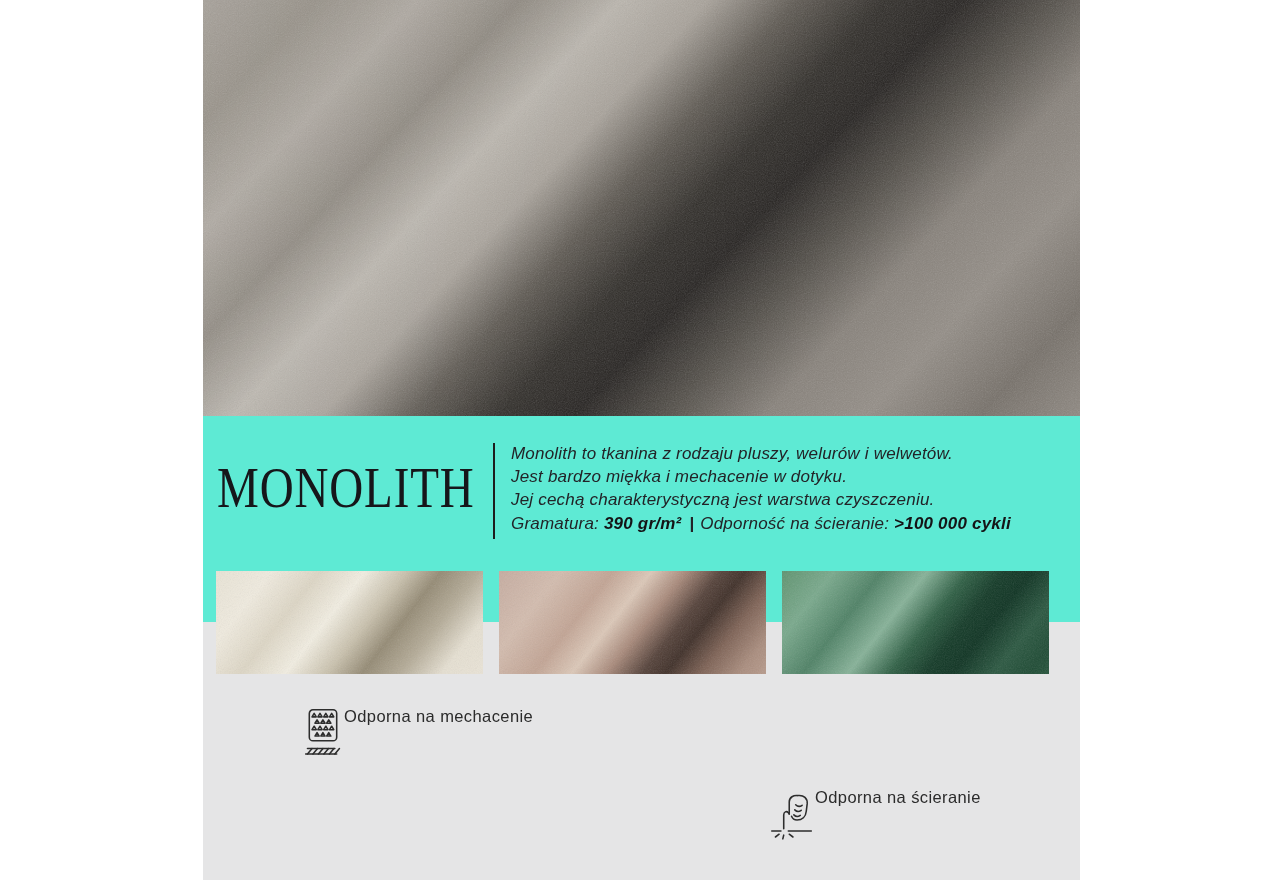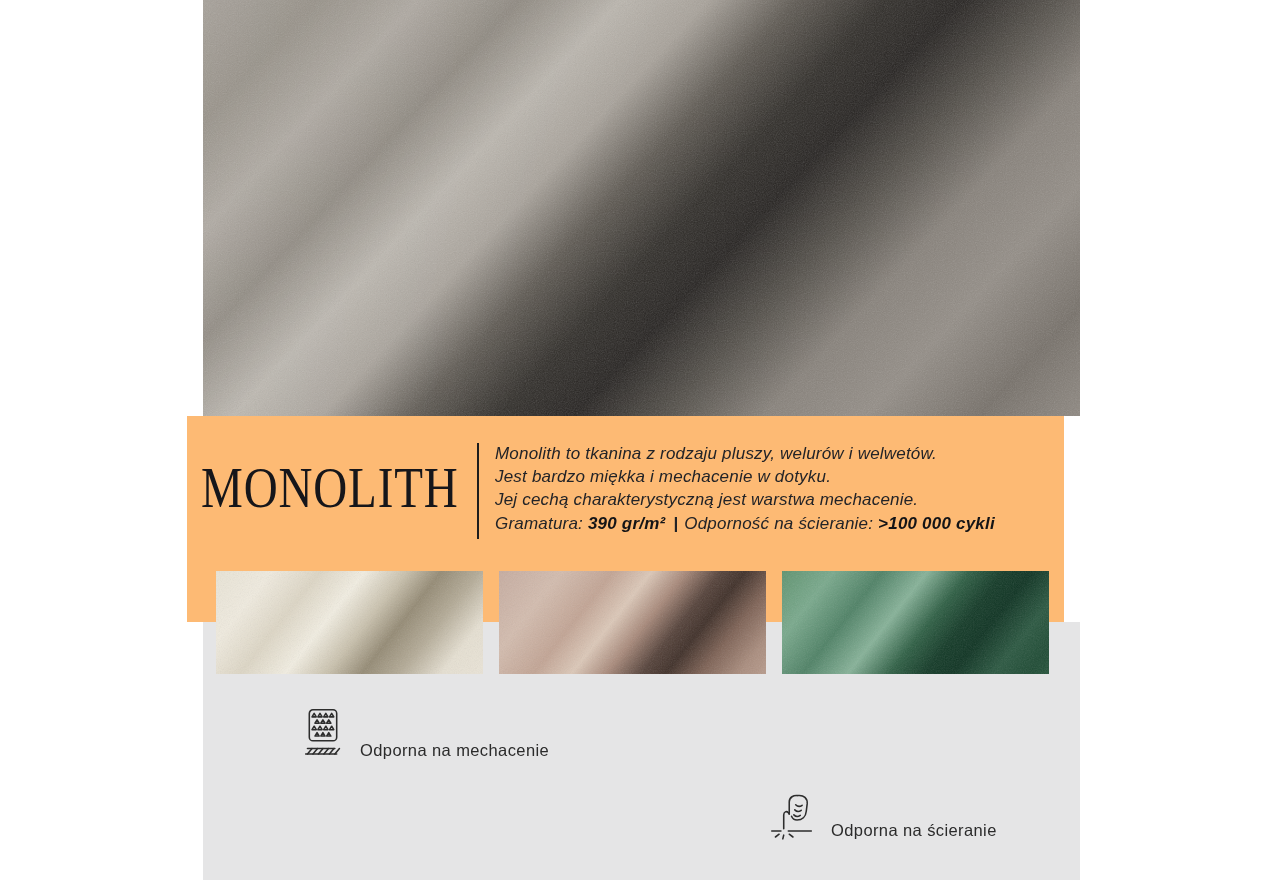--- a/index.html
+++ b/index.html
@@ -14,22 +14,22 @@
       linear-gradient(115deg, rgba(255,255,255,0.10), rgba(255,255,255,0) 45%),
       linear-gradient(133deg,
         #9d978f 0%, #8f897f 9%, #aaa49c 17%, #8b857c 25%,
         #bab5ad 33%, #a8a29a 40%, #5e5952 47%, #302d29 54%,
         #252220 60%, #514d47 67%, #87817a 75%, #938d86 83%,
         #767069 92%, #8e8881 100%);
   }
   .grain { position:absolute; inset:0; width:100%; height:100%; opacity:.22; pointer-events:none; }
 
   
-  .info-band { position:absolute; left:187px; top:416px; width:877px; height:206px;
-               background:#fdba74; }
+  .info-band { position:absolute; left:203px; top:416px; width:877px; height:206px;
+               background:#5eead4; }
   .title { position:absolute; left:14px; top:40px; font-family:"Liberation Serif", serif;
            font-size:56px; font-weight:400; color:#16161a; letter-spacing:1px;
            transform:scaleX(0.84); transform-origin:left top; white-space:nowrap; }
   .divider { position:absolute; left:290px; top:27px; width:2px; height:96px; background:#1d1d1d; }
   .desc { position:absolute; left:308px; top:26px; width:562px; font-size:17px;
           line-height:23.2px; color:#222327; letter-spacing:0.2px;font-style:italic; }
   .desc .line { white-space:nowrap; }
   .specs { white-space:nowrap; }
   .specs .b { font-weight:700; color:#141416; }
   .specs .sep { font-weight:700; margin:0 6px 0 8px; }
@@ -44,21 +44,21 @@
   .swatch.rose { background:linear-gradient(128deg,
       #c6aca0 0%, #d3bcae 18%, #c2a494 33%, #dcc8b8 44%, #a8897a 54%,
       #55423a 64%, #3f2f28 71%, #7d6154 81%, #a98c7d 92%, #b79a8b 100%); }
   .swatch.green { background:linear-gradient(128deg,
       #5e936f 0%, #79a98c 15%, #4e8165 29%, #86b298 42%, #2e5f44 54%,
       #133a27 64%, #0e3322 72%, #2a5740 84%, #1d4a33 94%, #235239 100%); }
 
   
   .gray-band { position:absolute; left:203px; top:622px; width:877px; height:258px;
                background:#e5e5e6; }
-  .feature { position:absolute; display:flex; align-items:flex-end; gap:16px; }
+  .feature { position:absolute; display:flex; align-items:flex-start; }
   .feature .label { font-size:16.5px; color:#2b2b2b; letter-spacing:0.4px; white-space:nowrap; }
   .f1 { left:99px;  top:85px;  }
   .f2 { left:566px; top:82px;  }
   .f3 { left:96px;  top:168px; }
   .f4 { left:566px; top:166px; }
   .icon-svg { display:block; }
   .icon-svg path, .icon-svg rect, .icon-svg line, .icon-svg circle {
     stroke:#2d2d2d; stroke-width:1.7; fill:none; stroke-linecap:round; stroke-linejoin:round; }
   .icon-svg .fill { fill:#2d2d2d; stroke:none; }
 </style>
@@ -81,21 +81,21 @@
         <rect width="100%" height="100%" filter="url(#grainF)"></rect>
       </svg>
   </div>
 
   <div class="info-band">
     <div class="title">MONOLITH</div>
     <div class="divider"></div>
     <div class="desc">
       <div class="line">Monolith to tkanina z rodzaju pluszy, welurów i welwetów.</div>
       <div class="line">Jest bardzo miękka i mechacenie w dotyku.</div>
-      <div class="line">Jej cechą charakterystyczną jest warstwa mechacenie.</div>
+      <div class="line">Jej cechą charakterystyczną jest warstwa czyszczeniu.</div>
       <div class="line specs"><span>Gramatura:</span>&nbsp;<span class="b">390 gr/m²</span><span class="sep">|</span><span>Odporność na ścieranie:</span>&nbsp;<span class="b">&gt;100 000 cykli</span></div>
     </div>
   </div>
 
   <div class="gray-band">
 
     <div class="feature f1">
       <svg class="icon-svg" width="42" height="53" viewBox="0 0 46 58">
         <rect x="8" y="3" width="30" height="34" rx="4"></rect>
         <g class="fill">

